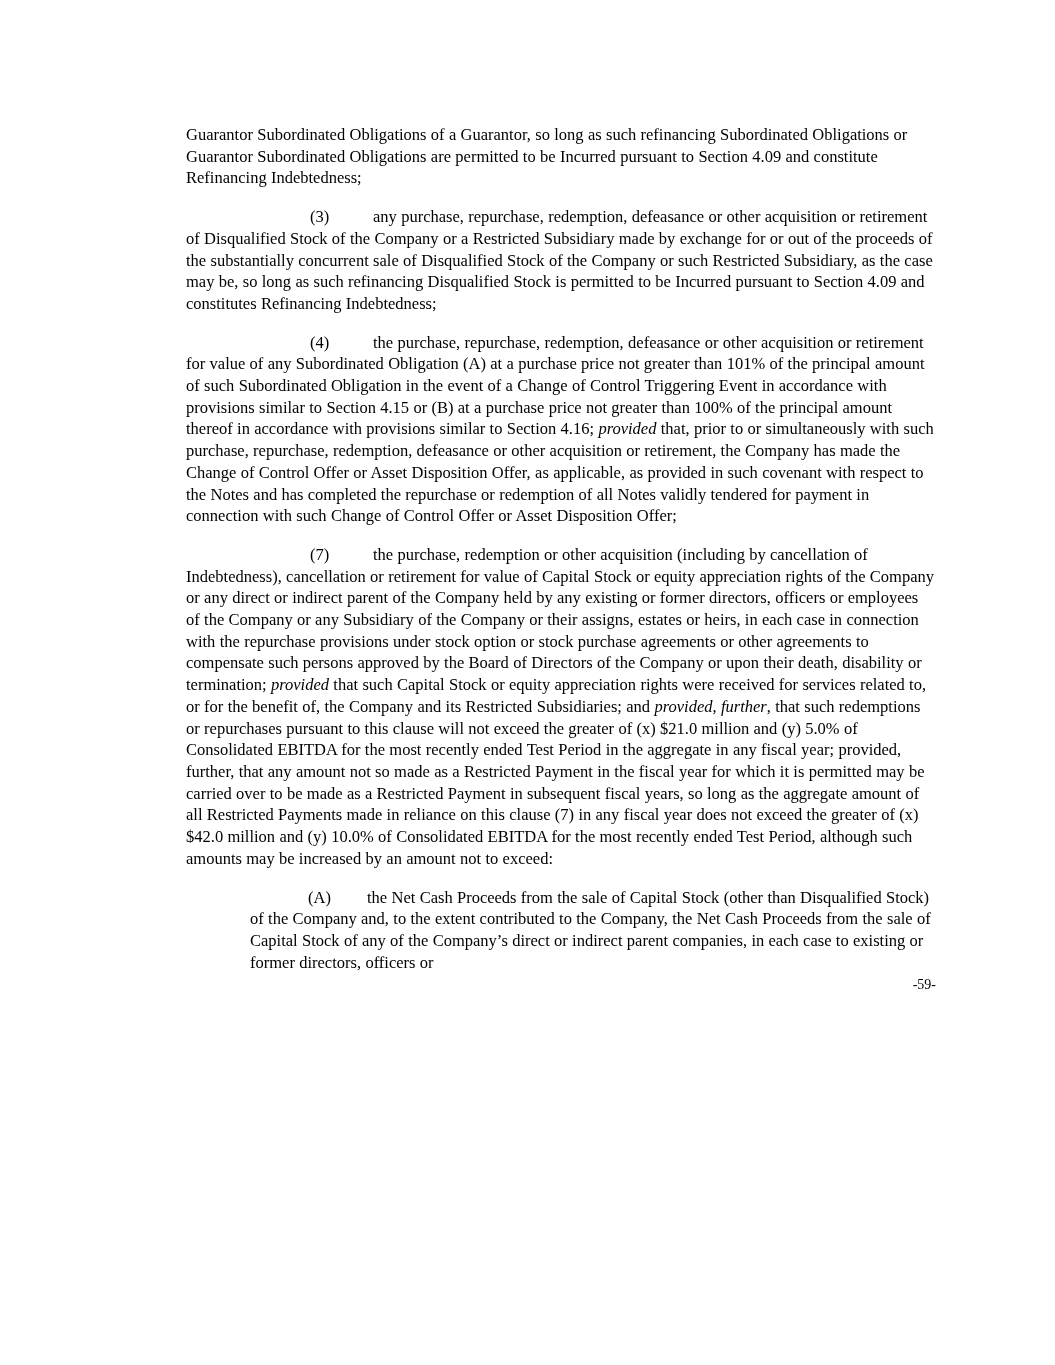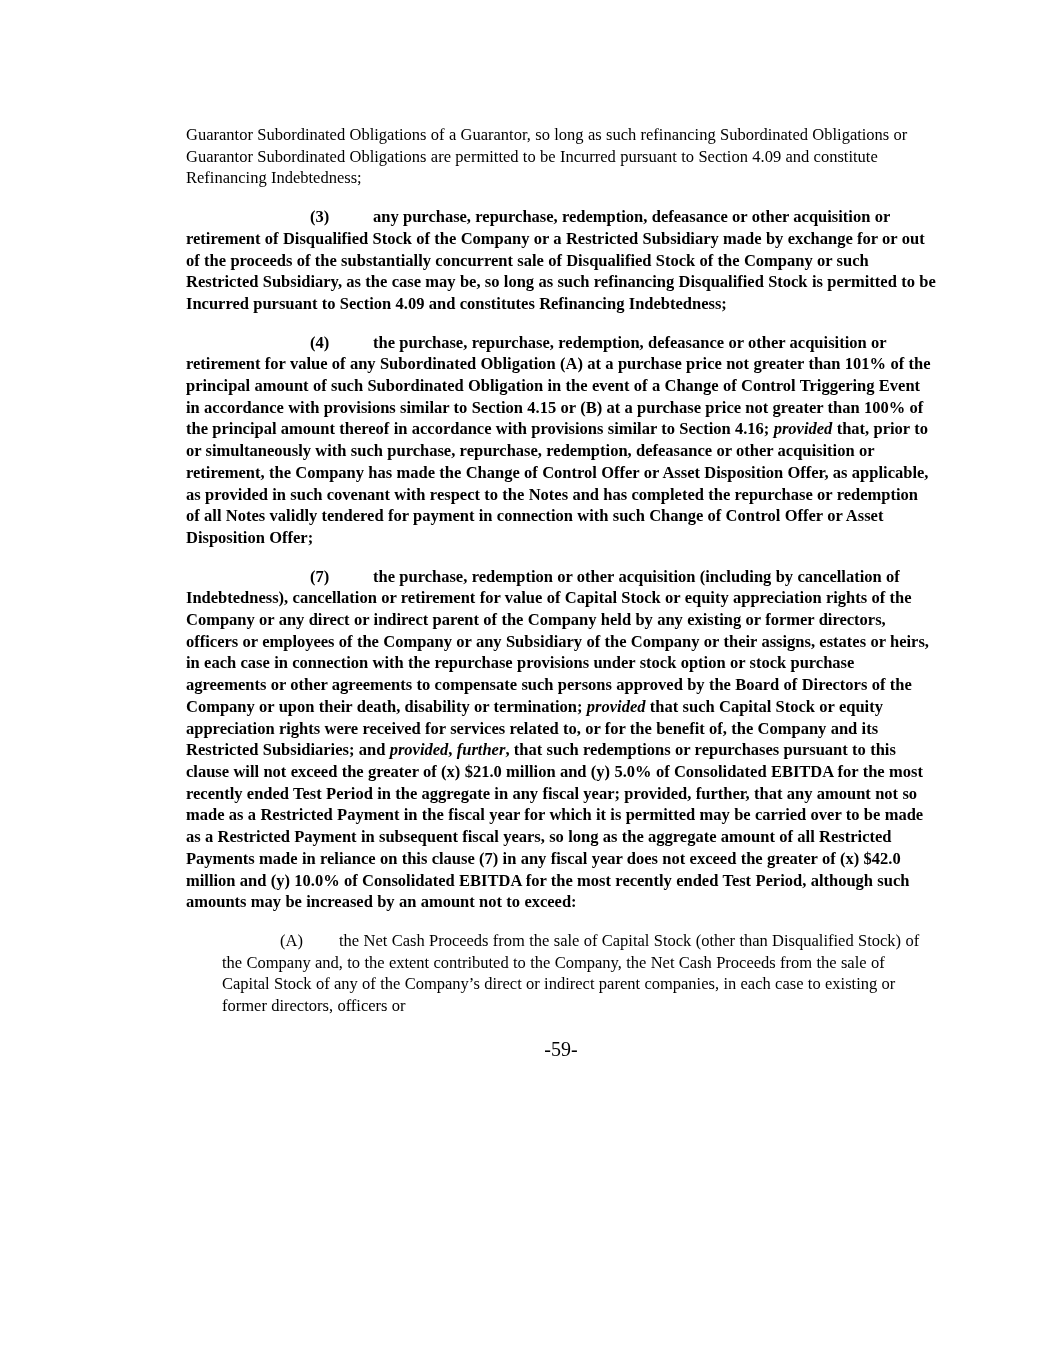--- a/index.html
+++ b/index.html
@@ -24,42 +24,41 @@
   .para {
     font-size: 16.5px;
     line-height: 21.7px;
     margin: 0 0 17px 0;
     text-align: left;
     word-spacing: 0.2px;
   }
   .para:last-of-type { margin-bottom: 0; }
   .clause {
     text-indent: 124px;
-    font-weight: bold;
   }
   .clause .num {
     display: inline-block;
     min-width: 63px;
     text-indent: 0;
   }
   .subclause {
-    margin-left: 36px;
+    margin-left: 64px;
     text-indent: 58px;
   }
   .subclause .num {
     display: inline-block;
     min-width: 59px;
     text-indent: 0;
   }
   .rich i { font-style: italic; }
   .footer {
-    text-align: center;
-    font-size: 20px;
+    text-align: right;
+    font-size: 14px;
     line-height: 21.7px;
-    margin-top: 22px;
+    margin-top: 1px;
   }
 </style>
 </head>
 <body>
 
 <div class="page">
 
   <p class="para"><span class="rich"><span>Guarantor Subordinated Obligations of a Guarantor, so long as such refinancing Subordinated Obligations or Guarantor Subordinated Obligations are permitted to be Incurred pursuant to Section 4.09 and constitute Refinancing Indebtedness;</span></span></p>
 
   <p class="para clause"><span class="num">(3)</span><span class="rich"><span>any purchase, repurchase, redemption, defeasance or other acquisition or retirement of Disqualified Stock of the Company or a Restricted Subsidiary made by exchange for or out of the proceeds of the substantially concurrent sale of Disqualified Stock of the Company or such Restricted Subsidiary, as the case may be, so long as such refinancing Disqualified Stock is permitted to be Incurred pursuant to Section 4.09 and constitutes Refinancing Indebtedness;</span></span></p>

